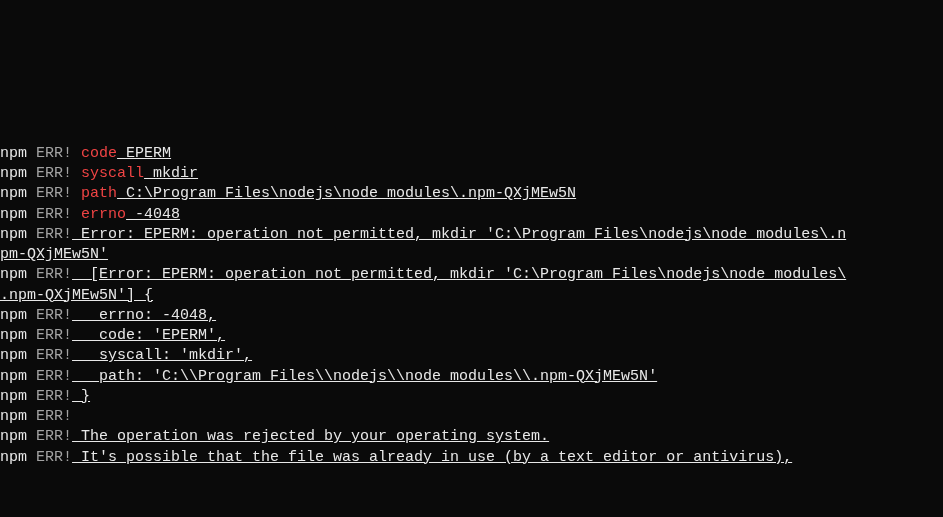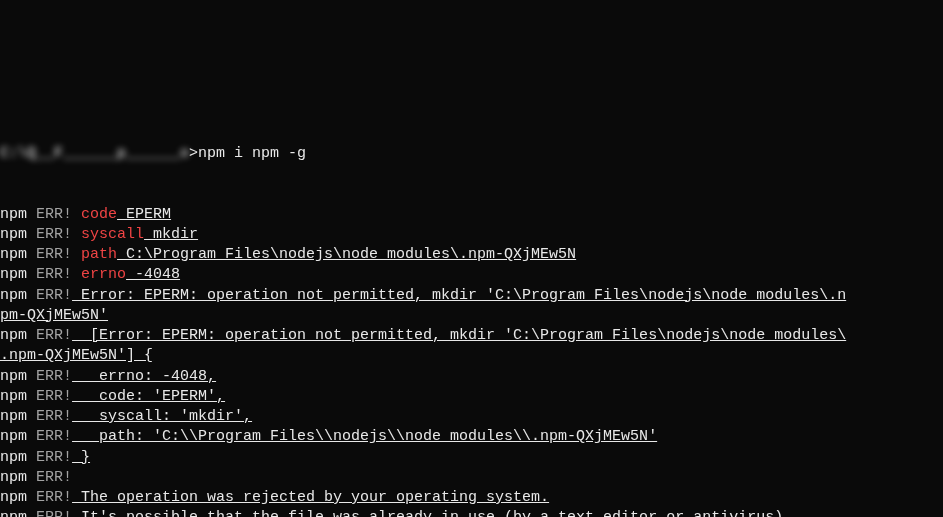--- a/index.html
+++ b/index.html
@@ -31,18 +31,17 @@
     filter: blur(3px);
     display: inline-block;
   }
 </style>
 </head>
 <body>
 
 
 
 <div class="terminal">
-  <span class="line"><span class="blur">C:\Q__F______p______o</span><span class="prompt">&gt;npm i npm -g</span></span>
   <div id="lines"><span class="line"><span class="npm">npm </span><span class="err">ERR!</span><span class="kw"> code</span><span class="txt"> EPERM</span></span><span class="line"><span class="npm">npm </span><span class="err">ERR!</span><span class="kw"> syscall</span><span class="txt"> mkdir</span></span><span class="line"><span class="npm">npm </span><span class="err">ERR!</span><span class="kw"> path</span><span class="txt"> C:\Program Files\nodejs\node_modules\.npm-QXjMEw5N</span></span><span class="line"><span class="npm">npm </span><span class="err">ERR!</span><span class="kw"> errno</span><span class="txt"> -4048</span></span><span class="line"><span class="npm">npm </span><span class="err">ERR!</span><span class="txt"> Error: EPERM: operation not permitted, mkdir 'C:\Program Files\nodejs\node_modules\.n</span></span><span class="line"><span class="txt">pm-QXjMEw5N'</span></span><span class="line"><span class="npm">npm </span><span class="err">ERR!</span><span class="txt">  [Error: EPERM: operation not permitted, mkdir 'C:\Program Files\nodejs\node_modules\</span></span><span class="line"><span class="txt">.npm-QXjMEw5N'] {</span></span><span class="line"><span class="npm">npm </span><span class="err">ERR!</span><span class="txt">   errno: -4048,</span></span><span class="line"><span class="npm">npm </span><span class="err">ERR!</span><span class="txt">   code: 'EPERM',</span></span><span class="line"><span class="npm">npm </span><span class="err">ERR!</span><span class="txt">   syscall: 'mkdir',</span></span><span class="line"><span class="npm">npm </span><span class="err">ERR!</span><span class="txt">   path: 'C:\\Program Files\\nodejs\\node_modules\\.npm-QXjMEw5N'</span></span><span class="line"><span class="npm">npm </span><span class="err">ERR!</span><span class="txt"> }</span></span><span class="line"><span class="npm">npm </span><span class="err">ERR!</span><span class="txt"></span></span><span class="line"><span class="npm">npm </span><span class="err">ERR!</span><span class="txt"> The operation was rejected by your operating system.</span></span><span class="line"><span class="npm">npm </span><span class="err">ERR!</span><span class="txt"> It's possible that the file was already in use (by a text editor or antivirus),</span></span><span class="line"><span class="txt"></span></span></div>
 </div>
 
 
 
 
 </body></html>

